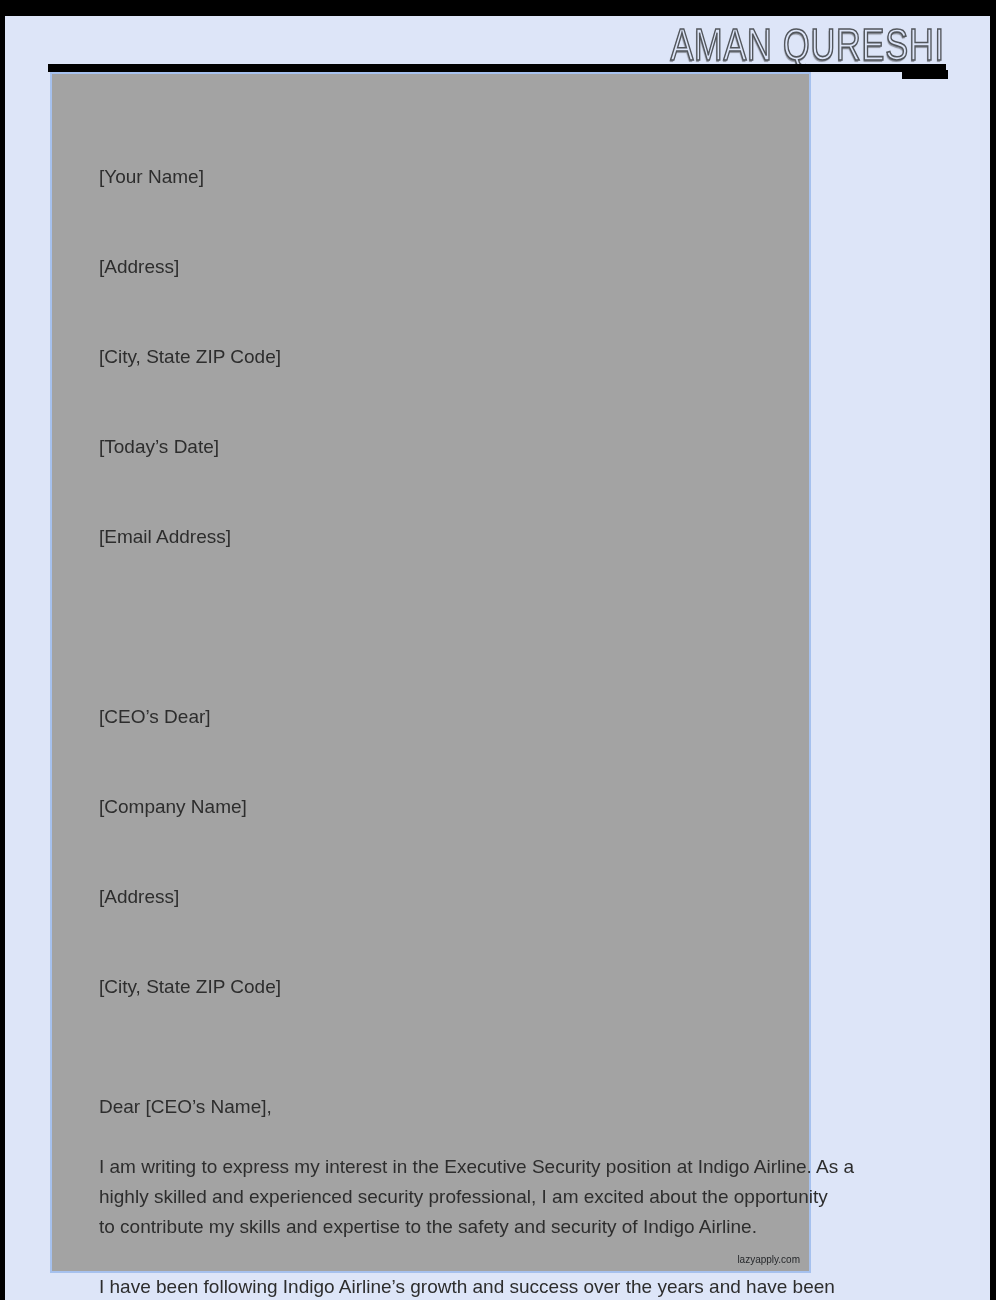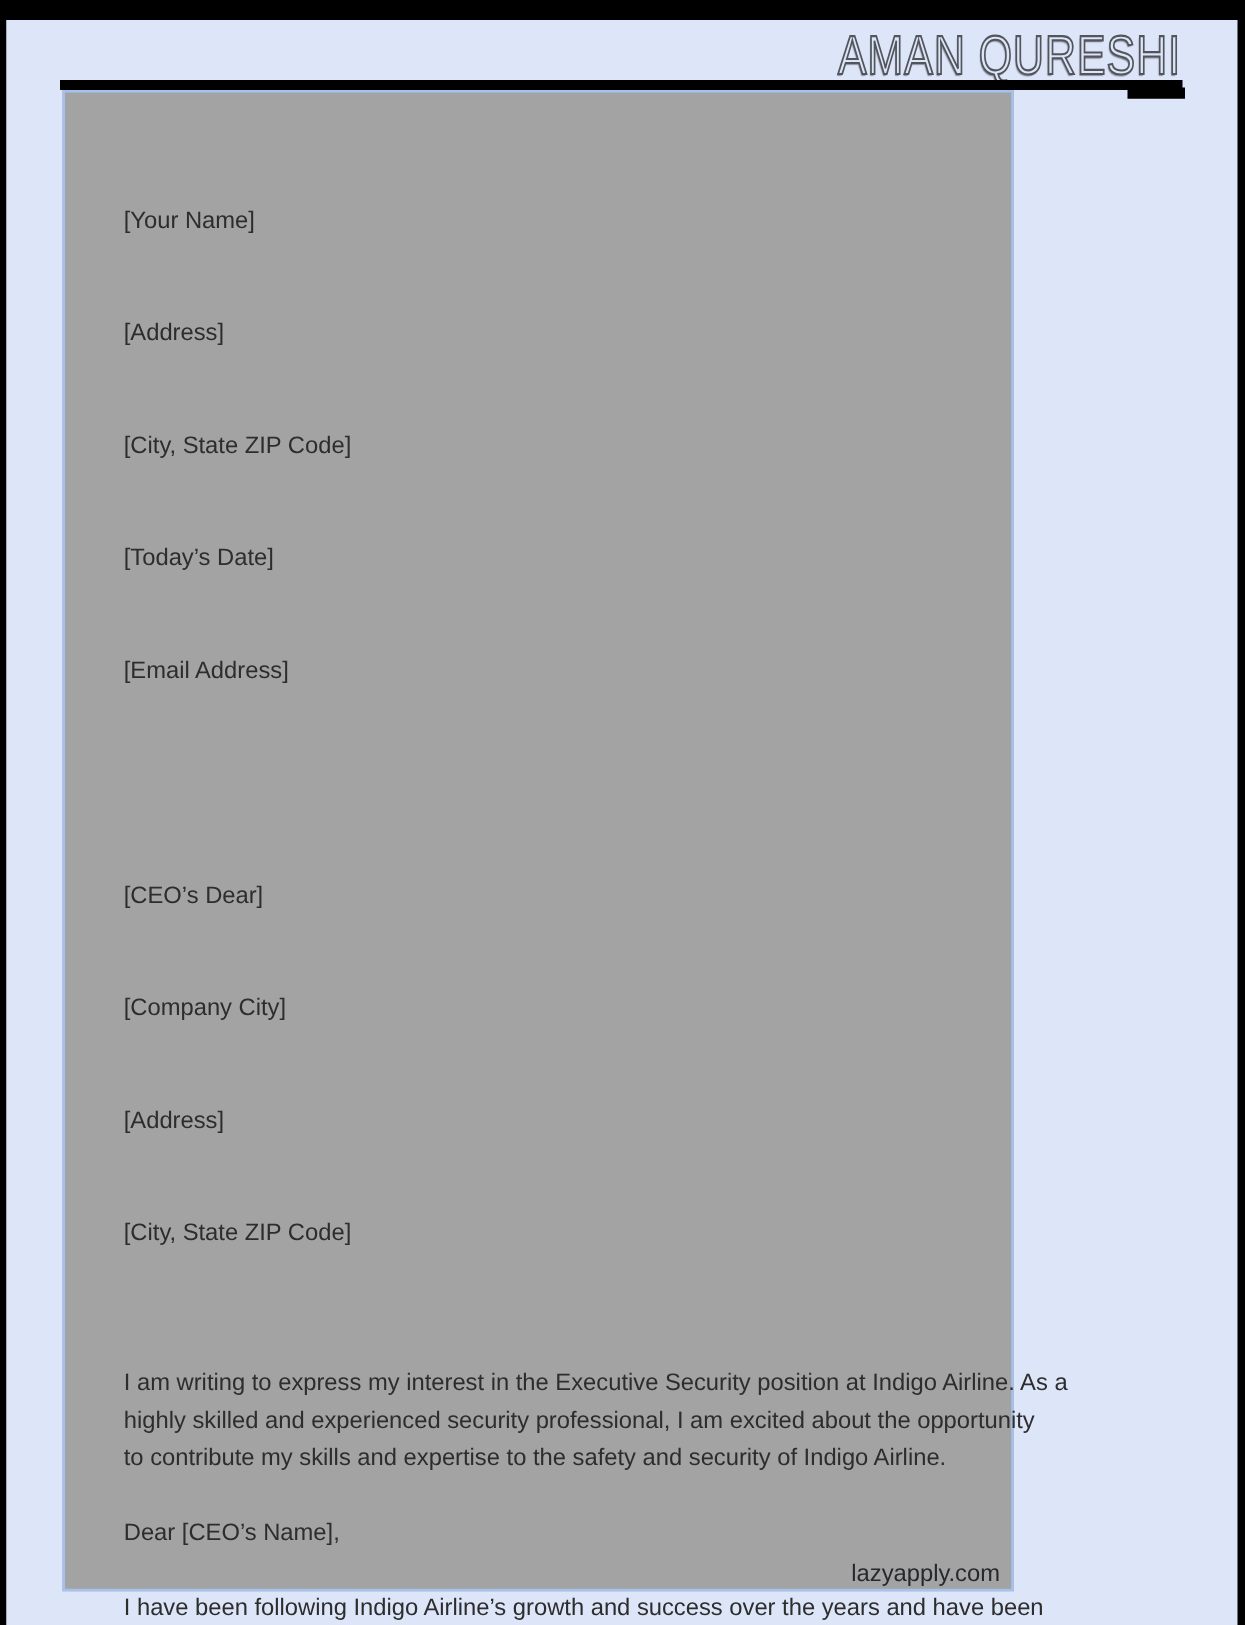--- a/index.html
+++ b/index.html
@@ -42,21 +42,21 @@
   }
   .block{
     margin:0 0 30px 0;
     font-size:19px;line-height:30px;
     color:#2d2d2d;
     white-space:pre;
   }
   .block div{white-space:pre;}
   .watermark{
     position:absolute;right:9px;bottom:3px;
-    font-size:19px;line-height:16px;
+    font-size:10px;line-height:16px;
     color:#26282b;
     z-index:3;
     white-space:nowrap;
   }
 </style>
 </head>
 <body>
 
 <div class="canvas">
 
@@ -69,30 +69,30 @@
     <div class="block">
       <div>[Your Name]</div>
       <div>[Address]</div>
       <div>[City, State ZIP Code]</div>
       <div>[Today’s Date]</div>
       <div>[Email Address]</div>
     </div>
 
     <div class="block">
       <div>[CEO’s Dear]</div>
-      <div>[Company City]</div>
+      <div>[Company Name]</div>
       <div>[Address]</div>
       <div>[City, State ZIP Code]</div>
     </div>
 
+    <div class="block">Dear [CEO’s Name],</div>
+
     <div class="block">I am writing to express my interest in the Executive Security position at Indigo Airline. As a
 highly skilled and experienced security professional, I am excited about the opportunity
 to contribute my skills and expertise to the safety and security of Indigo Airline.</div>
-
-    <div class="block">Dear [CEO’s Name],</div>
     <div class="block">I have been following Indigo Airline’s growth and success over the years and have been
 impressed by its commitment to providing exceptional service to its customers. The
 company’s focus on safety and security, as demonstrated by its track record of zero
 security breaches, is what has drawn me towards applying for the Executive Security
 position.</div>
 
     <div class="watermark">lazyapply.com</div>
   </div>
 
 </div>

